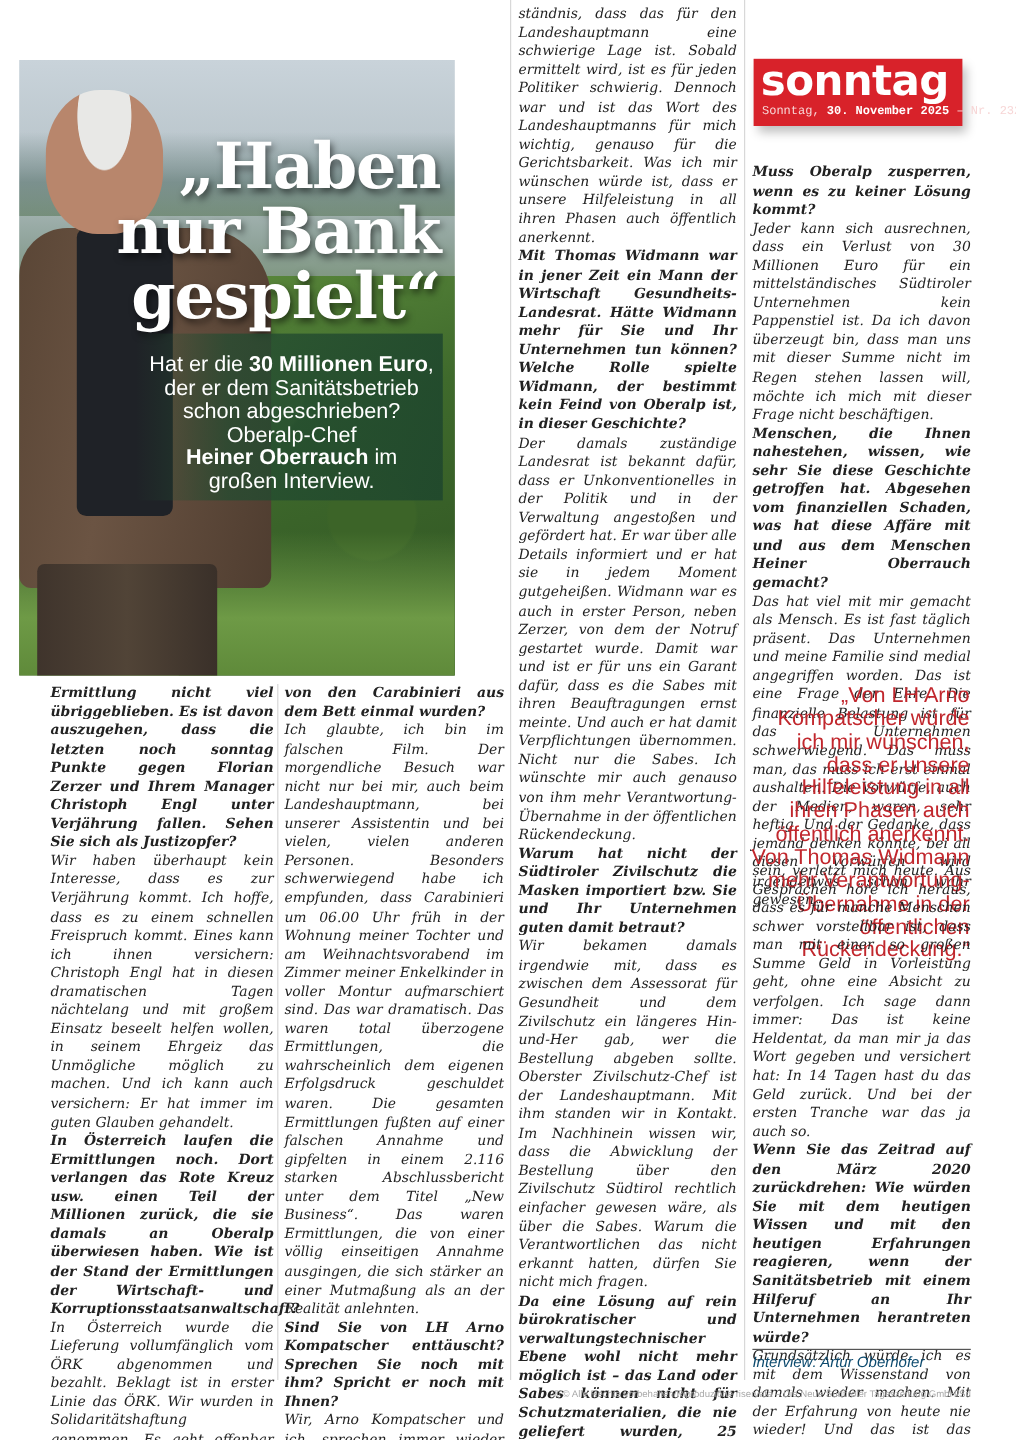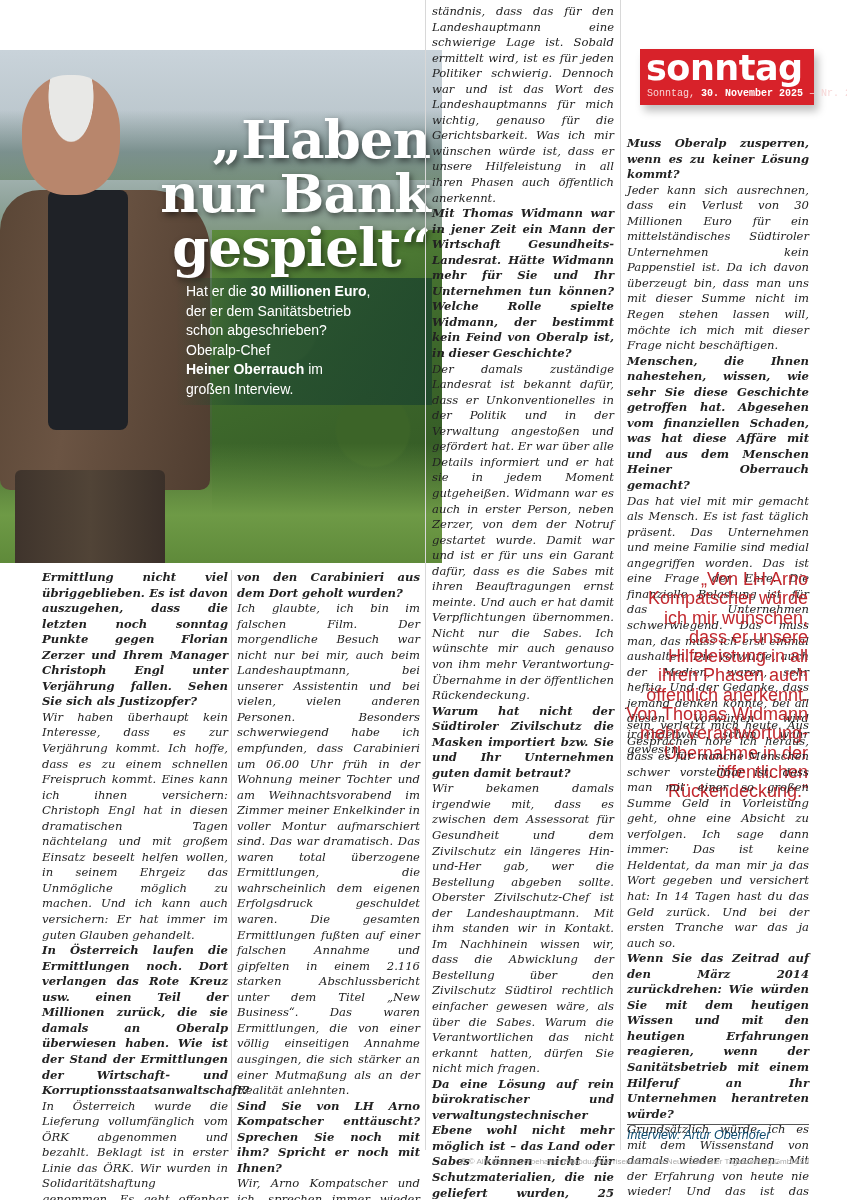--- a/index.html
+++ b/index.html
@@ -1,56 +1,56 @@
 <!DOCTYPE html>
 <html><head>
 <meta charset="utf-8">
 <style>
   html, body { margin:0; padding:0; background:#fff; }
   body { width:847px; height:1200px; position:relative; overflow:hidden;
          font-family:"DejaVu Serif", serif; color:#222; }
-  .photo { position:absolute; left:0; top:50px; width:442px; height:513px; overflow:hidden;
+  .photo { position:absolute; left:16px; top:50px; width:363px; height:513px; overflow:hidden;
            background: linear-gradient(180deg,#c9d3da 0%,#b7c3c9 18%,#8fa39a 30%,#6f8a66 42%,#4d6d3d 60%,#3e5d2e 80%,#557a3a 100%); }
   .photo .hills { position:absolute; left:0; right:0; top:60px; height:70px;
            background: linear-gradient(180deg, rgba(110,130,140,0) 0%, rgba(100,125,120,.7) 60%, rgba(90,120,90,.6) 100%); }
   .photo .vines { position:absolute; right:0; top:180px; width:230px; bottom:0;
            background: radial-gradient(circle at 30% 30%, #4f7a35 0 12%, transparent 13%),
                        radial-gradient(circle at 70% 60%, #3c6428 0 14%, transparent 15%),
                        linear-gradient(160deg,#5c8a3c 0%,#3f6a2c 40%,#2e5222 100%); }
   .photo .grass { position:absolute; left:0; right:0; bottom:0; height:120px;
            background: linear-gradient(180deg, rgba(120,160,70,0) 0%, #6e9a46 60%, #5f8a3a 100%); }
   .person { position:absolute; left:0; top:20px; width:210px; bottom:0; }
   .person .head { position:absolute; left:22px; top:5px; width:98px; height:120px; border-radius:46% 46% 44% 44%;
            background: radial-gradient(ellipse at 50% 18%, #e8e8e6 0 32%, transparent 33%), #b8866c; }
   .person .jacket { position:absolute; left:0; top:120px; width:210px; height:300px; border-radius:40px 60px 10px 10px;
            background: linear-gradient(100deg,#5a4636 0%,#6b5443 40%,#4f3d30 100%); }
   .person .shirt { position:absolute; left:48px; top:120px; width:80px; height:240px; background:#1f2227; border-radius:8px; }
   .person .pants { position:absolute; left:15px; top:400px; width:150px; height:120px;
            background: linear-gradient(90deg,#3f342c,#514437,#3a3029); border-radius:6px; }
   .headline { position:absolute; right:12px; top:62px; text-align:right;
            font-family:"DejaVu Serif", serif; font-weight:bold; color:#fff; font-size:53px; line-height:54px;
            text-shadow: 2px 3px 6px rgba(0,0,0,.55); letter-spacing:-1px; }
-  .deck { position:absolute; right:10px; top:228px; width:240px; text-align:left;
-           font-family:"Liberation Sans", sans-serif; font-size:14px; line-height:19.5px; color:#fff;
+  .deck { position:absolute; right:10px; top:228px; width:240px; text-align:center;
+           font-family:"Liberation Sans", sans-serif; font-size:18px; line-height:19.5px; color:#fff;
            background: linear-gradient(90deg, rgba(35,70,45,0) 0%, rgba(35,75,48,.75) 30%, rgba(30,70,45,.85) 100%);
-           padding:4px 6px 6px 10px; }
+           padding:16px 6px 6px 10px; }
   .deck b { font-weight:bold; }
 
   .col { position:absolute; font-size:11.6px; line-height:15.55px; text-align:justify; hyphens:manual; }
   .col p { margin:0;font-style:italic; }
   .q { font-weight:bold; font-style:italic; }
   .col1 { left:42px; top:570px; width:186px; }
   .col2 { left:237px; top:570px; width:183px; }
   .col3 { left:432px; top:4px; width:182px; }
   .col4 { left:627px; top:136px; width:182px; }
   .col4b { left:627px; top:718px; width:182px; }
   .rule { position:absolute; width:1px; background:#d8d8d8; }
 
   .logo { position:absolute; left:628px; top:49px; width:174px; height:56px; background:#d8222a;
-          box-shadow: 4px 6px 8px rgba(0,0,0,.25); margin-left: 12px; }
+          box-shadow: 4px 6px 8px rgba(0,0,0,.25); }
   .logo .word { position:absolute; left:6px; top:-1px; font-family:"DejaVu Sans", sans-serif; font-weight:bold;
           font-size:35px; color:#fff; letter-spacing:-0.5px; }
   .logo .date { position:absolute; left:7px; top:39px; font-family:Liberation Mono, monospace; font-size:10px; color:#f7d6d6; white-space:nowrap; }
   .logo .date b { color:#fff; }
 
   .pull { position:absolute; left:624px; top:570px; width:184px; text-align:right;
           font-family:"Liberation Sans", sans-serif; font-size:18px; line-height:19.3px; color:#c1272d; }
 
   .byline-rule { position:absolute; left:627px; top:1124px; width:182px; height:1px; background:#555; }
   .byline { position:absolute; left:627px; top:1128px; font-family:Liberation Sans, sans-serif; font-style:italic; font-size:12.5px; color:#0c4a6e; }
@@ -93,21 +93,21 @@
 <div class="rule" style="left:425px;top:0px;height:1150px;"></div>
 <div class="rule" style="left:620px;top:0px;height:1150px;"></div>
 
 <div class="col col1">
     <p class="q">Ermittlung nicht viel übriggeblieben. Es ist davon auszugehen, dass die letzten noch sonntag Punkte gegen Florian Zerzer und Ihrem Manager Christoph Engl unter Verjährung fallen. Sehen Sie sich als Justizopfer?</p>
     <p class="a">Wir haben überhaupt kein Interesse, dass es zur Verjährung kommt. Ich hoffe, dass es zu einem schnellen Freispruch kommt. Eines kann ich ihnen versichern: Christoph Engl hat in diesen dramatischen Tagen nächtelang und mit großem Einsatz beseelt helfen wollen, in seinem Ehrgeiz das Unmögliche möglich zu machen. Und ich kann auch versichern: Er hat immer im guten Glauben gehandelt.</p>
     <p class="q">In Österreich laufen die Ermittlungen noch. Dort verlangen das Rote Kreuz usw. einen Teil der Millionen zurück, die sie damals an Oberalp überwiesen haben. Wie ist der Stand der Ermittlungen der Wirtschaft- und Korruptionsstaatsanwaltschaft?</p>
     <p class="a">In Österreich wurde die Lieferung vollumfänglich vom ÖRK abgenommen und bezahlt. Beklagt ist in erster Linie das ÖRK. Wir wurden in Solidaritätshaftung genommen. Es geht offenbar um den Vorwurf gegen das ÖRK, sich nicht an Vorgaben des Ministeriums gehalten zu haben. Mehr weiß ich nicht. Ich kann Ihnen dazu nicht mehr sagen.</p>
   </div>
 <div class="col col2">
-    <p class="q">von den Carabinieri aus dem Dort geholt wurden?</p>
+    <p class="q">von den Carabinieri aus dem Bett einmal wurden?</p>
     <p class="a">Ich glaubte, ich bin im falschen Film. Der morgendliche Besuch war nicht nur bei mir, auch beim Landeshauptmann, bei unserer Assistentin und bei vielen, vielen anderen Personen. Besonders schwerwiegend habe ich empfunden, dass Carabinieri um 06.00 Uhr früh in der Wohnung meiner Tochter und am Weihnachtsvorabend im Zimmer meiner Enkelkinder in voller Montur aufmarschiert sind. Das war dramatisch. Das waren total überzogene Ermittlungen, die wahrscheinlich dem eigenen Erfolgsdruck geschuldet waren. Die gesamten Ermittlungen fußten auf einer falschen Annahme und gipfelten in einem 2.116 starken Abschlussbericht unter dem Titel „New Business“. Das waren Ermittlungen, die von einer völlig einseitigen Annahme ausgingen, die sich stärker an einer Mutmaßung als an der Realität anlehnten.</p>
     <p class="q">Sind Sie von LH Arno Kompatscher enttäuscht? Sprechen Sie noch mit ihm? Spricht er noch mit Ihnen?</p>
     <p class="a">Wir, Arno Kompatscher und ich, sprechen immer wieder miteinander, auch wegen unserer institutionellen Aufgaben. Auf der Straße werde ich oft aufgehalten und man sagt mir: „Das ist eine Viecherei, dass du das Geld noch nicht bekommen hast, das hätte es unter dem Luis Durnwalder nicht gegeben.“ Da widerspreche ich, und nehme Arno Kompatscher in Schutz. Heute sind andere Zeiten. Ich habe Ver-</p>
   </div>
 <div class="col col3">
     <p class="a">ständnis, dass das für den Landeshauptmann eine schwierige Lage ist. Sobald ermittelt wird, ist es für jeden Politiker schwierig. Dennoch war und ist das Wort des Landeshauptmanns für mich wichtig, genauso für die Gerichtsbarkeit. Was ich mir wünschen würde ist, dass er unsere Hilfeleistung in all ihren Phasen auch öffentlich anerkennt.</p>
     <p class="q">Mit Thomas Widmann war in jener Zeit ein Mann der Wirtschaft Gesundheits-Landesrat. Hätte Widmann mehr für Sie und Ihr Unternehmen tun können? Welche Rolle spielte Widmann, der bestimmt kein Feind von Oberalp ist, in dieser Geschichte?</p>
     <p class="a">Der damals zuständige Landesrat ist bekannt dafür, dass er Unkonventionelles in der Politik und in der Verwaltung angestoßen und gefördert hat. Er war über alle Details informiert und er hat sie in jedem Moment gutgeheißen. Widmann war es auch in erster Person, neben Zerzer, von dem der Notruf gestartet wurde. Damit war und ist er für uns ein Garant dafür, dass es die Sabes mit ihren Beauftragungen ernst meinte. Und auch er hat damit Verpflichtungen übernommen. Nicht nur die Sabes. Ich wünschte mir auch genauso von ihm mehr Verantwortung-Übernahme in der öffentlichen Rückendeckung.</p>
     <p class="q">Warum hat nicht der Südtiroler Zivilschutz die Masken importiert bzw. Sie und Ihr Unternehmen guten damit betraut?</p>
     <p class="a">Wir bekamen damals irgendwie mit, dass es zwischen dem Assessorat für Gesundheit und dem Zivilschutz ein längeres Hin-und-Her gab, wer die Bestellung abgeben sollte. Oberster Zivilschutz-Chef ist der Landeshauptmann. Mit ihm standen wir in Kontakt. Im Nachhinein wissen wir, dass die Abwicklung der Bestellung über den Zivilschutz Südtirol rechtlich einfacher gewesen wäre, als über die Sabes. Warum die Verantwortlichen das nicht erkannt hatten, dürfen Sie nicht mich fragen.</p>
@@ -115,19 +115,19 @@
   </div>
 <div class="col col4">
     <p class="q">Muss Oberalp zusperren, wenn es zu keiner Lösung kommt?</p>
     <p class="a">Jeder kann sich ausrechnen, dass ein Verlust von 30 Millionen Euro für ein mittelständisches Südtiroler Unternehmen kein Pappenstiel ist. Da ich davon überzeugt bin, dass man uns mit dieser Summe nicht im Regen stehen lassen will, möchte ich mich mit dieser Frage nicht beschäftigen.</p>
     <p class="q">Menschen, die Ihnen nahestehen, wissen, wie sehr Sie diese Geschichte getroffen hat. Abgesehen vom finanziellen Schaden, was hat diese Affäre mit und aus dem Menschen Heiner Oberrauch gemacht?</p>
     <p class="a">Das hat viel mit mir gemacht als Mensch. Es ist fast täglich präsent. Das Unternehmen und meine Familie sind medial angegriffen worden. Das ist eine Frage der Ehre. Die finanzielle Belastung ist für das Unternehmen schwerwiegend. Das muss man, das muss ich erst einmal aushalten. Die Vorwürfe, auch der Medien, waren, sehr heftig. Und der Gedanke, dass jemand denken könnte, bei all diesen Vorwürfen wird irgendetwas schon wahr gewesen</p>
   </div>
 <div class="pull">„Von LH Arno Kompatscher würde ich mir wünschen, dass er unsere Hilfeleistung in all ihren Phasen auch öffentlich anerkennt. Von Thomas Widmann mehr Verantwortung-Übernahme in der öffentlichen Rückendeckung.“</div>
 <div class="col col4b">
     <p class="a">sein, verletzt mich heute. Aus Gesprächen höre ich heraus, dass es für manche Menschen schwer vorstellbar ist, dass man mit einer so großen Summe Geld in Vorleistung geht, ohne eine Absicht zu verfolgen. Ich sage dann immer: Das ist keine Heldentat, da man mir ja das Wort gegeben und versichert hat: In 14 Tagen hast du das Geld zurück. Und bei der ersten Tranche war das ja auch so.</p>
-    <p class="q">Wenn Sie das Zeitrad auf den März 2014 zurückdrehen: Wie würden Sie mit dem heutigen Wissen und mit den heutigen Erfahrungen reagieren, wenn der Sanitätsbetrieb mit einem Hilferuf an Ihr Unternehmen herantreten würde?</p>
+    <p class="q">Wenn Sie das Zeitrad auf den März 2020 zurückdrehen: Wie würden Sie mit dem heutigen Wissen und mit den heutigen Erfahrungen reagieren, wenn der Sanitätsbetrieb mit einem Hilferuf an Ihr Unternehmen herantreten würde?</p>
     <p class="a">Grundsätzlich würde ich es mit dem Wissenstand von damals wieder machen. Mit der Erfahrung von heute nie wieder! Und das ist das Tragische daran, denn so wird niemand mehr helfen.</p>
   </div>
 
 <div class="byline-rule"></div>
 <div class="byline">Interview: Artur Oberhofer</div>
 <div class="footer">® © Alle Rechte vorbehalten/Riproduzione riservata – Die Neue Südtiroler Tageszeitung GmbH/Srl</div>
 
 </body></html>

